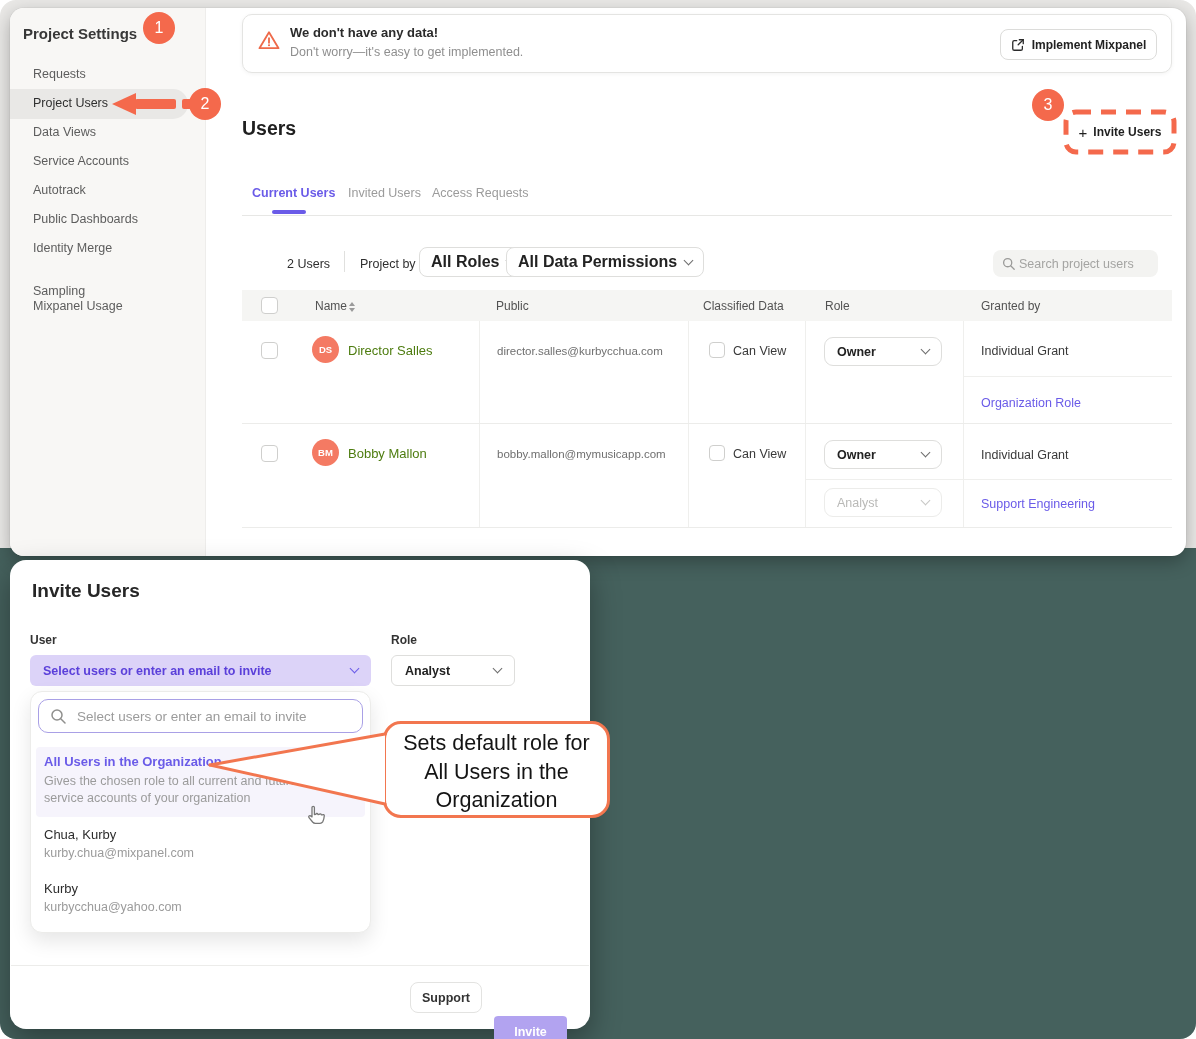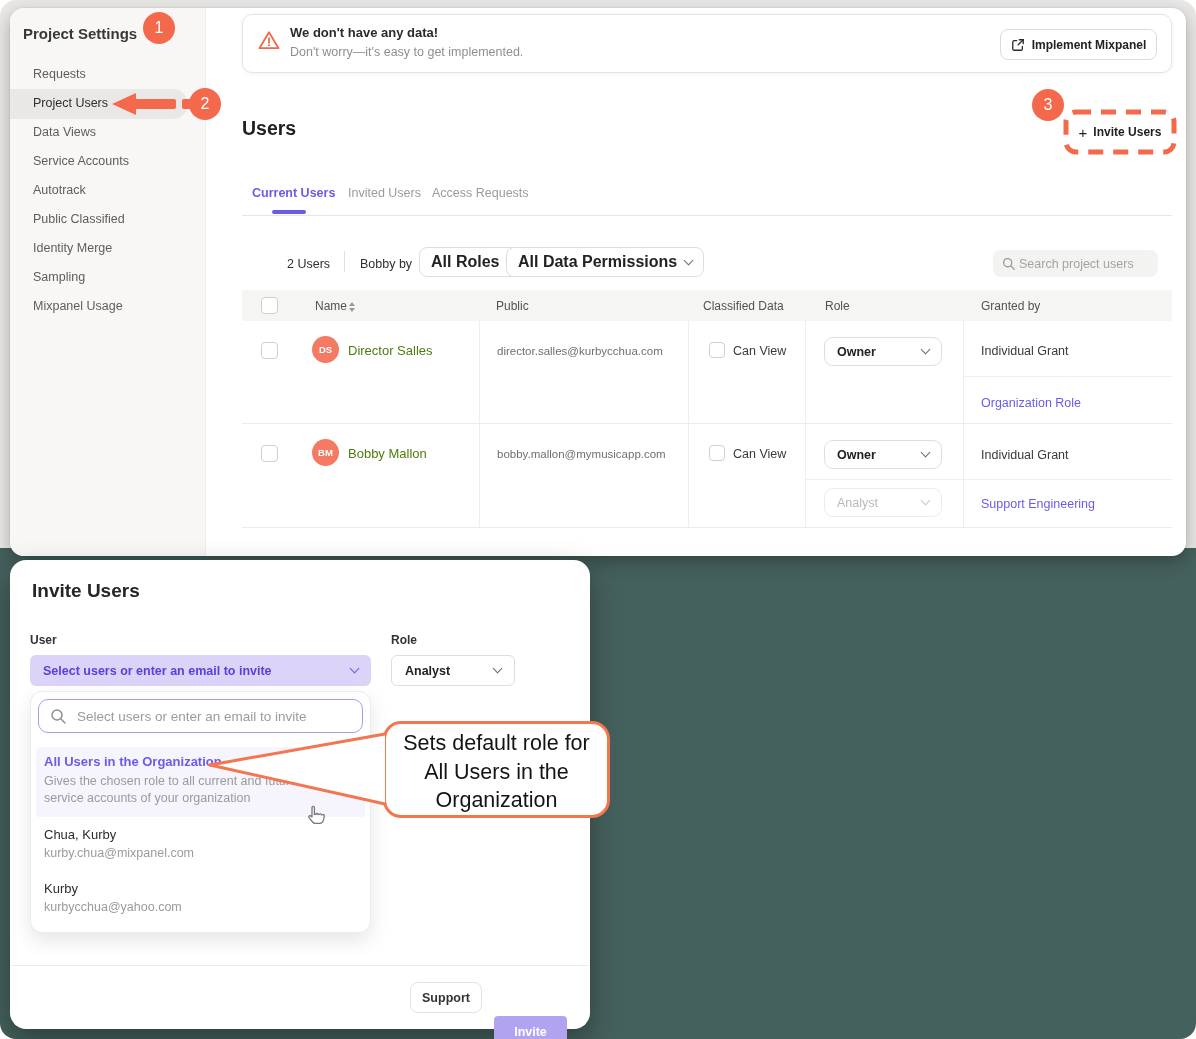--- a/index.html
+++ b/index.html
@@ -128,23 +128,23 @@
   <div class="abs sidebar-bg"></div>
 
   <div class="abs sidebar-title">Project Settings</div>
 
   <div class="abs nav-pill"></div>
   <div class="abs nav-item" style="top:67px">Requests</div>
   <div class="abs nav-item nav-active" style="top:96px">Project Users</div>
   <div class="abs nav-item" style="top:125px">Data Views</div>
   <div class="abs nav-item" style="top:154px">Service Accounts</div>
   <div class="abs nav-item" style="top:183px">Autotrack</div>
-  <div class="abs nav-item" style="top:212px">Public Classified</div>
+  <div class="abs nav-item" style="top:212px">Public Dashboards</div>
   <div class="abs nav-item" style="top:241px">Identity Merge</div>
-  <div class="abs nav-item" style="top:270px">Sampling</div>
+  <div class="abs nav-item" style="top:284px">Sampling</div>
   <div class="abs nav-item" style="top:299px">Mixpanel Usage</div>
 
   <div class="abs banner"></div>
   <svg class="abs" style="left:258px;top:30px" width="22" height="20" viewBox="0 0 24 22">
     <path d="M12 2.5 L22.5 20 H1.5 Z" fill="none" stroke="#ee6a4a" stroke-width="2" stroke-linejoin="round"></path>
     <line x1="12" y1="9" x2="12" y2="14" stroke="#ee6a4a" stroke-width="2" stroke-linecap="round"></line>
     <circle cx="12" cy="16.8" r="1.2" fill="#ee6a4a"></circle>
   </svg>
   <div class="abs banner-title">We don't have any data!</div>
   <div class="abs banner-sub">Don't worry—it's easy to get implemented.</div>
@@ -164,21 +164,21 @@
   </div>
 
   <div class="abs tab active" style="left:252px">Current Users</div>
   <div class="abs tab" style="left:348px">Invited Users</div>
   <div class="abs tab" style="left:432px">Access Requests</div>
   <div class="abs tab-underline"></div>
   <div class="abs tab-divider"></div>
 
   <div class="abs count">2 Users</div>
   <div class="abs vdiv"></div>
-  <div class="abs filterby">Bobby by</div>
+  <div class="abs filterby">Project by</div>
   <div class="abs filter-btn" style="left:419px">
     <span>All Roles</span>
     <i class="chev"></i>
   </div>
   <div class="abs filter-btn" style="left:506px">
     <span>All Data Permissions</span>
     <i class="chev"></i>
   </div>
   <div class="abs search-wrap">
     <svg width="13" height="13" viewBox="0 0 16 16">

